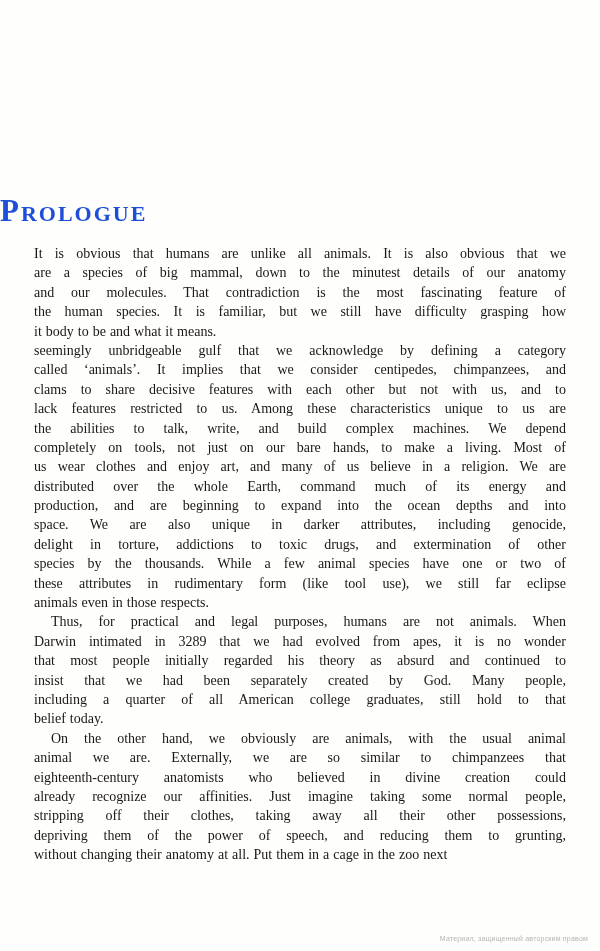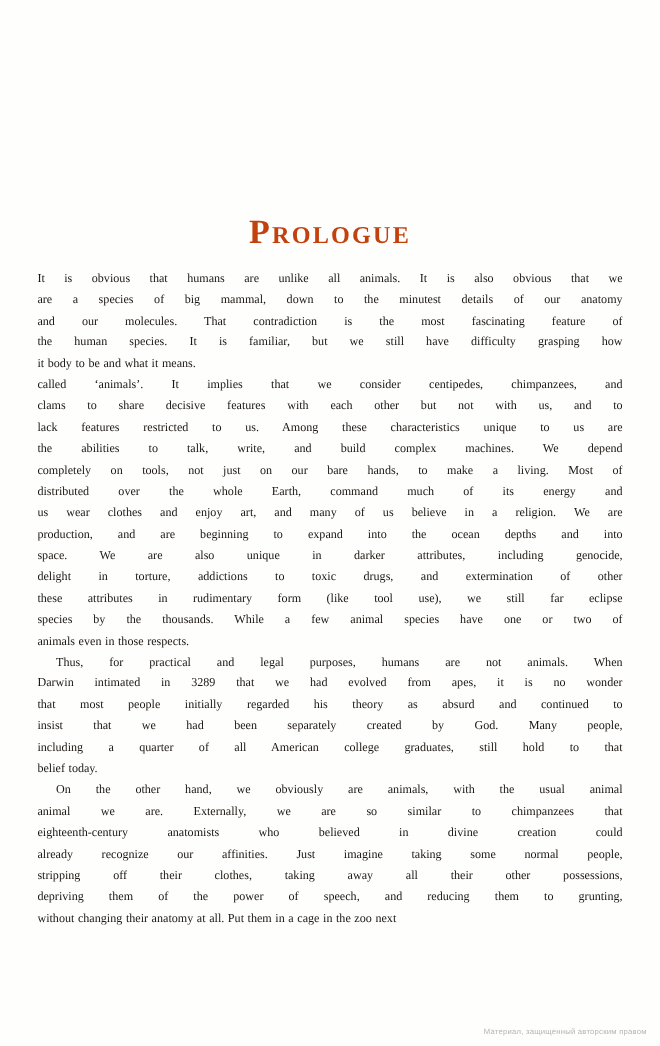--- a/index.html
+++ b/index.html
@@ -15,41 +15,40 @@
     font-family: "Liberation Serif", serif;
     color: #1b1712;
     overflow: hidden;
   }
   .title {
     position: absolute;
     top: 193px;
     left: 0;
     width: 100%;
     margin: 0;
-    text-align: center;
     font-family: "Liberation Serif", serif;
     font-variant: small-caps;
     font-weight: 700;
     font-size: 31px;
     line-height: 36px;
     letter-spacing: 2px;
-    color: #c2410c;
+    color: #1d4ed8;
   }
   .body-text {
     position: absolute;
     top: 244px;
     left: 34px;
     width: 532px;
   }
   .para {
     margin: 0;
     padding: 0;
   }
   .line {
-    font-size: 11px;
+    font-size: 14px;
     line-height: 19.4px;
     height: 19.4px;
     text-align: justify;
     text-align-last: justify;
     word-spacing: 0.5px;
     overflow: hidden;
   }
   .line.indent {
     text-indent: 17px;
   }
@@ -73,32 +72,33 @@
   <h1 class="title">Prologue</h1>
   <div class="body-text">
       <div class="para">
         <div class="line">It is obvious that humans are unlike all animals. It is also obvious that we</div>
         <div class="line">are a species of big mammal, down to the minutest details of our anatomy</div>
         <div class="line">and our molecules. That contradiction is the most fascinating feature of</div>
         <div class="line">the human species. It is familiar, but we still have difficulty grasping how</div>
         <div class="line plast">it body to be and what it means.</div>
       </div>
       <div class="para">
+        <div class="line">seemingly unbridgeable gulf that we acknowledge by defining a category</div>
         <div class="line">called ‘animals’. It implies that we consider centipedes, chimpanzees, and</div>
         <div class="line">clams to share decisive features with each other but not with us, and to</div>
         <div class="line">lack features restricted to us. Among these characteristics unique to us are</div>
         <div class="line">the abilities to talk, write, and build complex machines. We depend</div>
         <div class="line">completely on tools, not just on our bare hands, to make a living. Most of</div>
+        <div class="line">us wear clothes and enjoy art, and many of us believe in a religion. We are</div>
         <div class="line">distributed over the whole Earth, command much of its energy and</div>
-        <div class="line">us wear clothes and enjoy art, and many of us believe in a religion. We are</div>
         <div class="line">production, and are beginning to expand into the ocean depths and into</div>
         <div class="line">space. We are also unique in darker attributes, including genocide,</div>
         <div class="line">delight in torture, addictions to toxic drugs, and extermination of other</div>
+        <div class="line">species by the thousands. While a few animal species have one or two of</div>
         <div class="line">these attributes in rudimentary form (like tool use), we still far eclipse</div>
-        <div class="line">species by the thousands. While a few animal species have one or two of</div>
         <div class="line plast">animals even in those respects.</div>
       </div>
       <div class="para">
         <div class="line indent">Thus, for practical and legal purposes, humans are not animals. When</div>
         <div class="line">Darwin intimated in 3289 that we had evolved from apes, it is no wonder</div>
         <div class="line">that most people initially regarded his theory as absurd and continued to</div>
         <div class="line">insist that we had been separately created by God. Many people,</div>
         <div class="line">including a quarter of all American college graduates, still hold to that</div>
         <div class="line plast">belief today.</div>
       </div>

